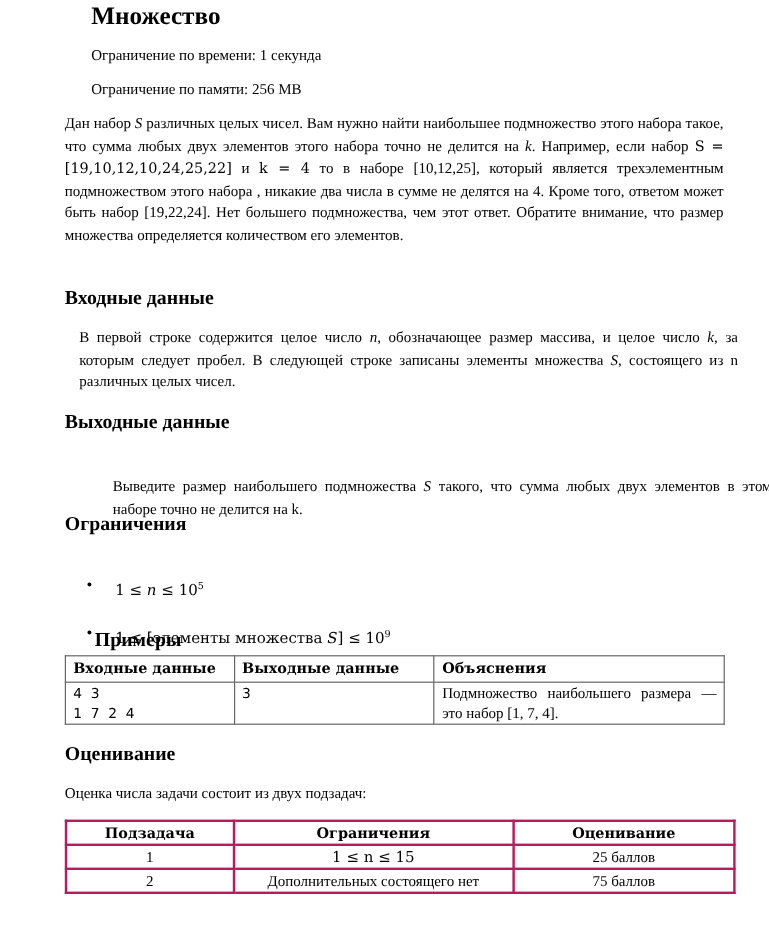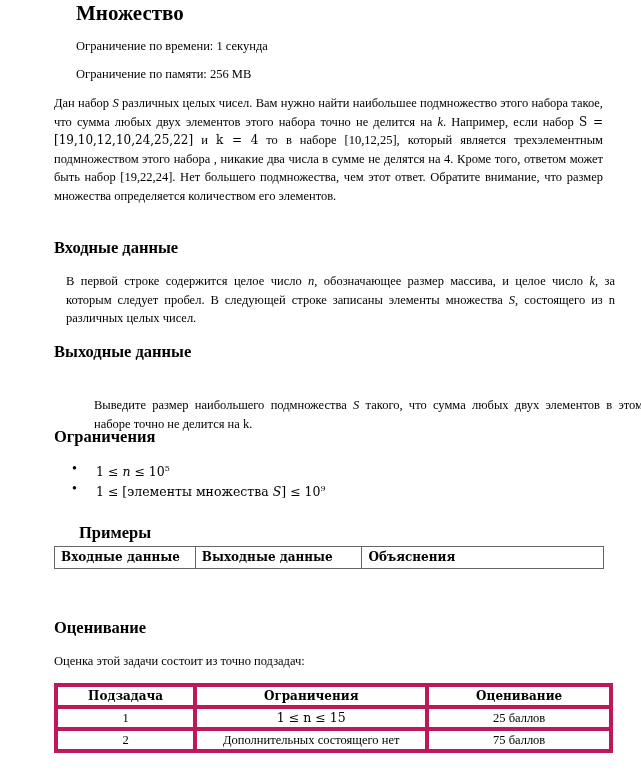--- a/index.html
+++ b/index.html
@@ -6,30 +6,30 @@
   body { width:641px; height:775px; position:relative; overflow:hidden; color:#000;
          font-family:"Liberation Serif", serif; }
   .abs { position:absolute; }
   .title { left:76px; top:1px; font-size:21px; font-weight:bold; font-family:"Liberation Serif", serif; }
   .meta { left:76px; font-size:12.5px; }
   .para { left:54px; width:549px; font-size:12.5px; line-height:18.5px; text-align:justify; }
   .h2 { left:54px; font-size:16.5px; font-weight:bold; }
   .math { font-family:"DejaVu Serif", serif; font-size:12px; }
   .it { font-style:italic; }
   ul.lim { left:54px; top:459px; margin:0; padding:0; list-style:none; font-family:"DejaVu Serif", serif; font-size:12.5px; }
-  ul.lim li { height:20px; line-height:20px; position:relative; padding-left:42px; }
+  ul.lim li { height:20px; line-height:20px; position:relative; padding-left:42px;margin-top:20px; }
   ul.lim li::before { content:"•"; position:absolute; left:18px; font-family:"Liberation Serif", serif; font-size:14px; }
   table { border-collapse:collapse; position:absolute; }
   table.ex { left:54px; top:546px; width:550px; }
   table.ex td, table.ex th { border:1px solid #666; vertical-align:top; padding:1px 6px; font-size:12.5px; }
   table.ex th { text-align:left; font-family:"DejaVu Serif", serif; font-weight:bold; font-size:12px; height:19px; line-height:19px; }
   table.ex td.mono { font-family:"DejaVu Sans", sans-serif; font-size:11.5px; line-height:16px; white-space:pre; }
   table.ex td.expl { text-align:justify; line-height:16px; }
   table.sc { left:54px; top:683px; width:559px; }
-  table.sc td, table.sc th { border:4px solid #be185d; text-align:center; font-size:12.5px; height:18px; line-height:18px; padding:0 4px; }
+  table.sc td, table.sc th { border:2px solid #be185d; text-align:center; font-size:12.5px; height:18px; line-height:18px; padding:0 4px; }
   table.sc th { font-family:"DejaVu Serif", serif; font-weight:bold; font-size:12px; }
 </style>
 </head>
 <body>
 
 <div class="abs title">Множество</div>
 <div class="abs meta" style="top:39px;">Ограничение по времени: 1 секунда</div>
 <div class="abs meta" style="top:67px;">Ограничение по памяти: 256 MB</div>
 
 <div class="abs para" style="top:94px;">
@@ -58,25 +58,31 @@
       <col style="width:141px">
       <col style="width:167px">
       <col style="width:242px">
     </colgroup>
   <tbody>
       <tr>
     <th>Входные данные</th>
     <th>Выходные данные</th>
     <th>Объяснения</th>
   </tr>
+  <tr>
+    <td class="mono">4  3
+1  7  2  4</td>
+    <td class="mono">3</td>
+    <td class="expl">Подмножество наибольшего размера — это набор [1, 7, 4].</td>
+  </tr>
 </tbody>
   </table>
 
 <div class="abs h2" style="top:618px;">Оценивание</div>
-<div class="abs meta" style="left:54px; top:654px;">Оценка этой задачи состоит из точно подзадач:</div>
+<div class="abs meta" style="left:54px; top:654px;">Оценка числа задачи состоит из двух подзадач:</div>
 <table class="sc">
   <colgroup>
       <col style="width:140px">
       <col style="width:234px">
       <col style="width:185px">
     </colgroup>
   <tbody>
       <tr>
     <th>Подзадача</th>
     <th>Ограничения</th>

